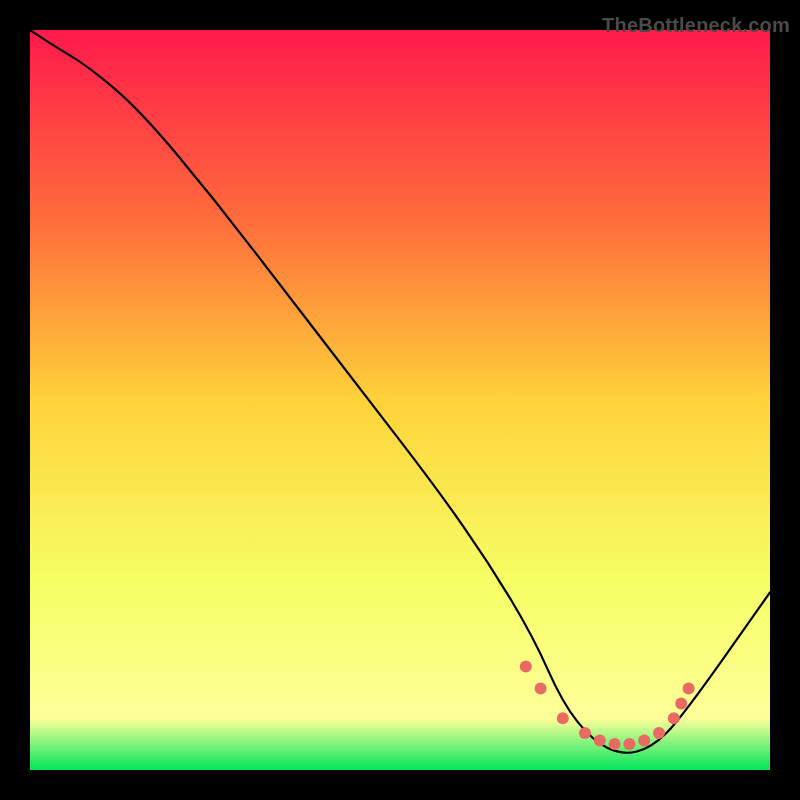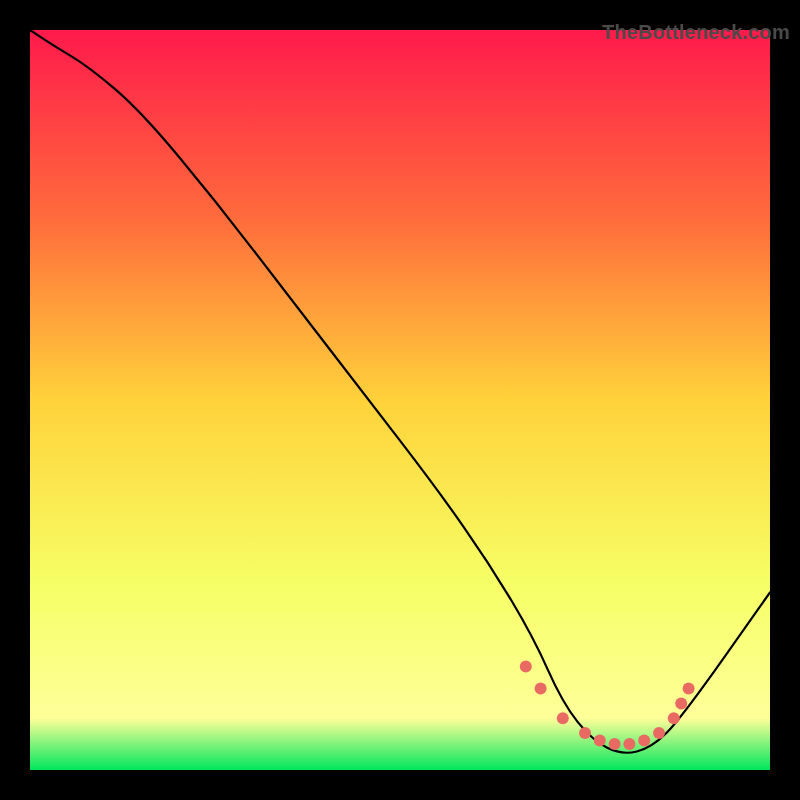--- a/index.html
+++ b/index.html
@@ -12,21 +12,21 @@
     overflow: hidden;
   }
   .frame {
     position: relative;
     width: 800px;
     height: 800px;
     background: #000;
   }
   .watermark {
     position: absolute;
-    top: 21px;
+    top: 14px;
     right: 10px;
     color: #4a4a4a;
     font-size: 20px;
     font-weight: 600;
     letter-spacing: 0.2px;
     z-index: 10;
   }
   svg {
     display: block;
   }

